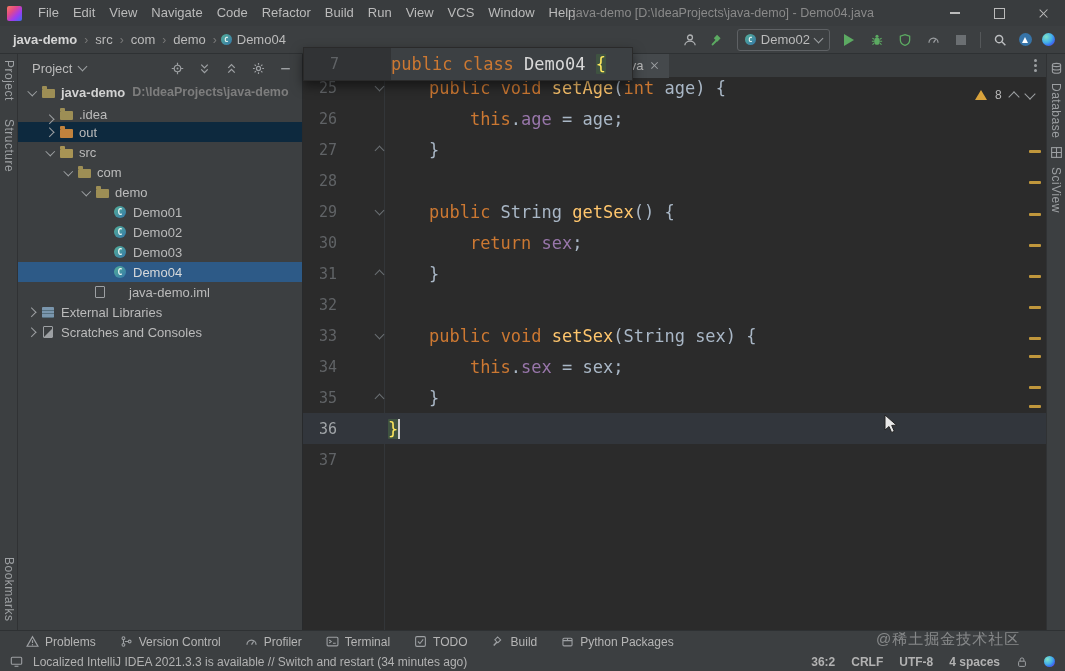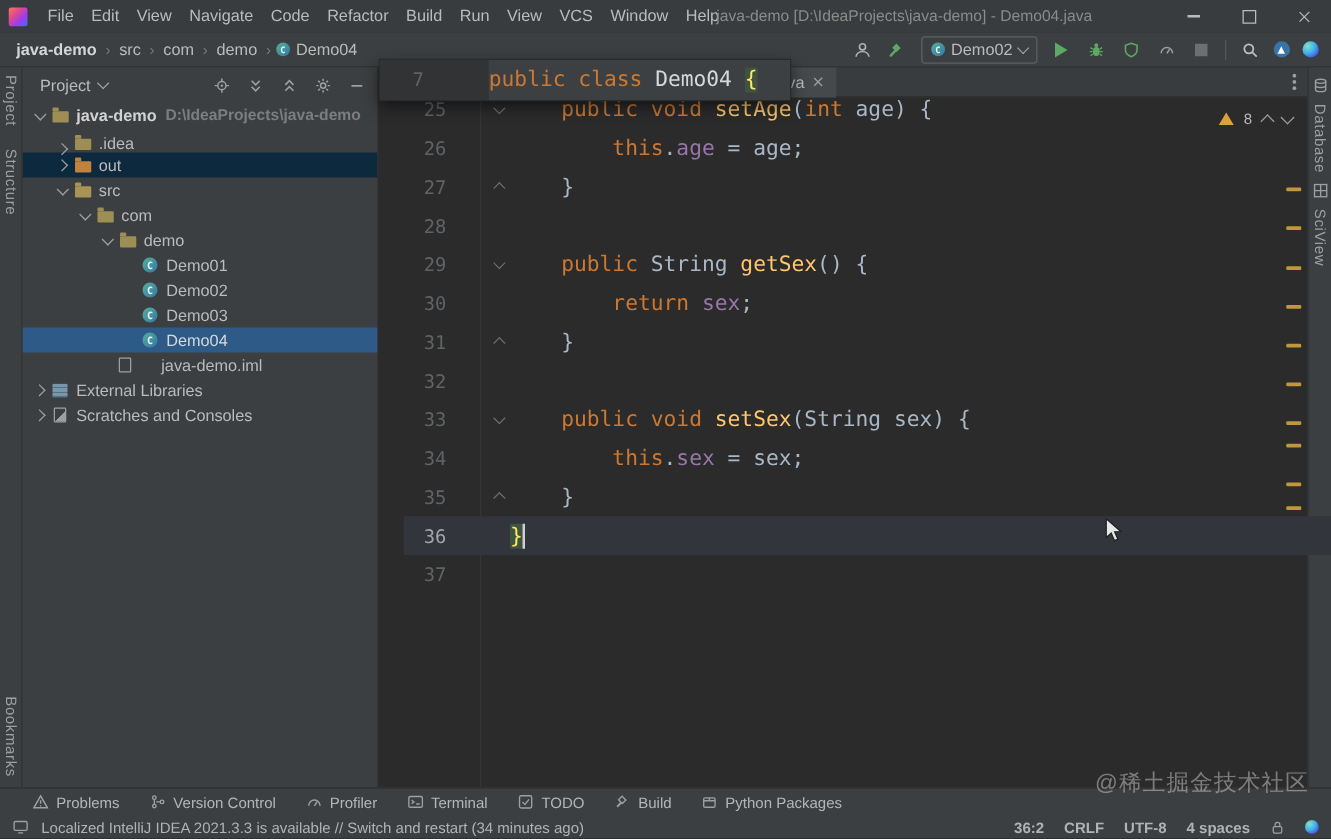--- a/index.html
+++ b/index.html
@@ -97,21 +97,21 @@
   .gut-sep{left:384px;top:78px;width:1px;height:552px;background:#333639;z-index:4;}
 
   .popup{left:303px;top:47px;width:330px;height:34px;z-index:30;display:flex;box-sizing:border-box;
          border:1px solid #2a2a2a;box-shadow:0 5px 12px rgba(0,0,0,.5);
          font-family:"DejaVu Sans Mono",monospace;font-size:17px;}
   .popup-gutter{width:87px;background:#313335;color:#606366;display:flex;align-items:center;justify-content:flex-end;
                 padding-right:52px;box-sizing:border-box;font-size:15px;}
   .popup-code{flex:1;background:#3c4043;display:flex;align-items:center;white-space:pre;}
 
   .code-area{left:303px;top:72px;width:743px;height:558px;z-index:5;
-             font-family:"DejaVu Sans Mono",monospace;font-size:17px;margin-left:20px;}
+             font-family:"DejaVu Sans Mono",monospace;font-size:17px;}
   .cl-row{position:relative;height:31px;}
   .cl-row.caret-row{background:#32363c;}
   .ln{position:absolute;left:0;top:0;width:34px;height:100%;display:flex;align-items:center;justify-content:flex-end;
       color:#606366;font-size:15px;}
   .caret-row .ln{color:#a1a5a8;}
   .fold{position:absolute;left:68px;top:0;width:16px;height:100%;display:flex;align-items:center;justify-content:center;}
   .fchev{width:6px;height:6px;border-right:1.6px solid #6a6f73;border-bottom:1.6px solid #6a6f73;}
   .fchev.fd{transform:rotate(45deg);margin-top:-2px;}
   .fchev.fu{transform:rotate(-135deg);margin-top:2px;}
   .ct{position:absolute;left:85px;top:0;height:100%;display:flex;align-items:center;white-space:pre;}
@@ -128,21 +128,21 @@
   .schev.down{transform:rotate(45deg);margin-top:-2px;}
   .stripe-mark{position:absolute;left:1029px;width:12px;height:3px;background:#c0973c;border-radius:1px;z-index:6;}
 
   
   .bottombar{left:0;top:630px;width:1065px;height:22px;background:#3c3f41;border-top:1px solid #2e3133;
              box-sizing:border-box;display:flex;align-items:center;gap:24px;padding-left:26px;font-size:12px;color:#b5b5b5;}
   .btool{display:flex;align-items:center;gap:6px;white-space:nowrap;}
   .statusbar{left:0;top:652px;width:1065px;height:19px;background:#3c3f41;display:flex;align-items:center;
              font-size:12px;color:#b2b2b2;padding:0 10px;box-sizing:border-box;gap:10px;}
   .status-right{margin-left:auto;display:flex;gap:16px;align-items:center;white-space:nowrap;font-weight:bold;}
-  .watermark{left:876px;top:614px;z-index:60;font-size:18px;color:rgba(255,255,255,.38);letter-spacing:1px;}
+  .watermark{left:876px;top:630px;z-index:60;font-size:15px;color:rgba(255,255,255,.38);letter-spacing:1px;}
   .cursor{left:884px;top:414px;z-index:99;}
   .svg-ic{display:flex;align-items:center;justify-content:center;}
 </style>
 </head>
 <body>
 
 <div class="app">
 
   <div class="abs titlebar">
     <div class="logo"></div>

